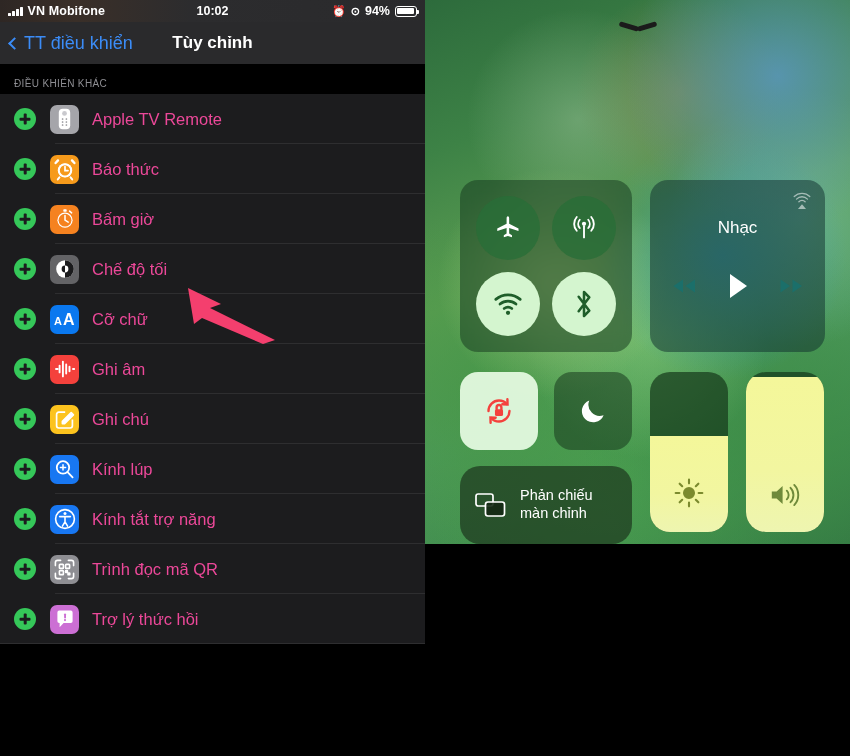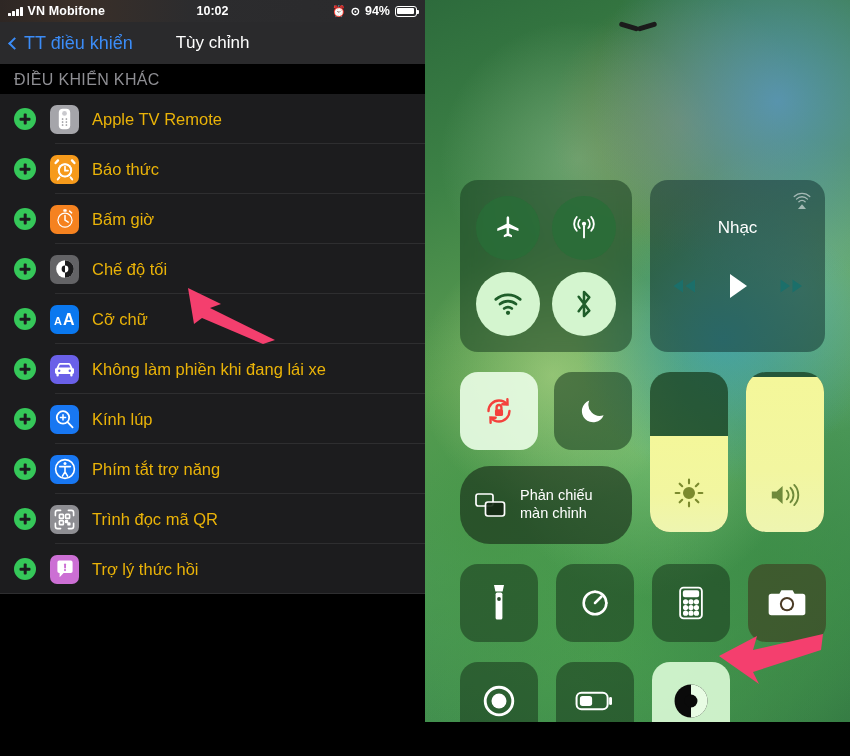--- a/index.html
+++ b/index.html
@@ -36,44 +36,44 @@
 
   .navbar {
     height: 42px; background: #2a2a2c; display: flex; align-items: center;
     position: relative; padding: 0 10px;
   }
   .back { display: flex; align-items: center; gap: 2px; color: #3b8cf7;
           font-size: 18px; cursor: pointer; }
   .chev-l { width: 9px; height: 9px; border-left: 2.4px solid #3b8cf7;
             border-bottom: 2.4px solid #3b8cf7; transform: rotate(45deg); margin-right: 3px; }
   .nav-title { position: absolute; left: 0; right: 0; text-align: center;
-               color: #fff; font-size: 17px; font-weight: normal; pointer-events: none; }
+               color: #fff; font-size: 17px; font-weight: bold; pointer-events: none; }
 
   .section-head { height: 30px; display: flex; align-items: flex-end; padding: 0 14px 5px;
-                  color: #8e8e93; font-size: 16px; letter-spacing: .35px; background:#000; }
+                  color: #8e8e93; font-size: 10px; letter-spacing: .35px; background:#000; }
 
   .list { background: #1c1c1e; }
   .row { height: 50px; display: flex; align-items: center; padding: 0 14px;
          position: relative; background: #1c1c1e; }
   .row::after { content: ""; position: absolute; left: 55px; right: 0; bottom: 0;
                 height: 1px; background: #2e2e30; }
   .row:last-child::after { left: 0; }
   .plus { width: 22px; height: 22px; border-radius: 50%; background: #35c759;
           flex: 0 0 auto; position: relative; margin-right: 14px; cursor: pointer; }
   .plus::before, .plus::after { content: ""; position: absolute; background: #1c1c1e;
           border-radius: 1px; left: 50%; top: 50%; transform: translate(-50%,-50%); }
   .plus::before { width: 11px; height: 2.6px; }
   .plus::after { width: 2.6px; height: 11px; }
   .appicon { width: 29px; height: 29px; border-radius: 7px; flex: 0 0 auto;
              margin-right: 13px; display: flex; align-items: center; justify-content: center;
              color: #fff; font-size: 17px; overflow: hidden; }
-  .rowlabel { color: #eab308; font-size: 16.5px; }
+  .rowlabel { color: #ec4899; font-size: 16.5px; }
 
   
-  .right { width: 425px; height: 722px; position: relative; overflow: hidden; }
+  .right { width: 425px; height: 544px; position: relative; overflow: hidden; }
   .bg { position: absolute; inset: 0;
     background:
       radial-gradient(circle at 83% 14%, rgba(90,150,190,.85) 0%, rgba(90,150,190,0) 26%),
       radial-gradient(circle at 60% 17%, rgba(150,140,90,.55) 0%, rgba(150,140,90,0) 20%),
       radial-gradient(circle at 36% 22%, rgba(150,190,150,.5) 0%, rgba(150,190,150,0) 22%),
       radial-gradient(circle at 70% 47%, rgba(60,160,180,.75) 0%, rgba(60,160,180,0) 30%),
       radial-gradient(circle at 30% 52%, rgba(170,210,130,.7) 0%, rgba(170,210,130,0) 28%),
       radial-gradient(circle at 88% 40%, rgba(120,190,170,.6) 0%, rgba(120,190,170,0) 26%),
       radial-gradient(circle at 52% 62%, rgba(130,200,120,.65) 0%, rgba(130,200,120,0) 30%),
       radial-gradient(circle at 15% 72%, rgba(70,150,70,.8) 0%, rgba(70,150,70,0) 34%),
@@ -108,21 +108,21 @@
   .airplay { position: absolute; top: 10px; right: 12px; opacity: .55; }
   .music-title { color: #fff; font-size: 17px; margin-bottom: 34px; margin-top: -10px; }
   .music-ctrls { display: flex; align-items: center; gap: 28px; }
   .mctl { cursor: pointer; }
 
   .block2 { display: flex; flex-direction: column; gap: 16px; }
   .sq { width: 78px; height: 78px; border-radius: 18px; display: flex;
         align-items: center; justify-content: center; cursor: pointer; }
   .sq-dark { background: rgba(24,56,30,.55); color: #fff; }
   .sq-light { background: rgba(232,252,228,.92); }
-  .mirror { width: 172px; height: 78px; border-radius: 30px;
+  .mirror { width: 172px; height: 78px; border-radius: 20px;
             background: rgba(22,40,22,.62); display: flex; align-items: center;
             gap: 12px; padding: 0 14px; cursor: pointer; }
   .mirror-label { color: #fff; font-size: 14.5px; line-height: 1.22; }
 
   .slider { width: 78px; height: 160px; border-radius: 20px; overflow: hidden;
             position: relative; background: rgba(22,58,28,.72); cursor: pointer; }
   .slider .fill { position: absolute; left: 0; right: 0; bottom: 0;
                   background: linear-gradient(180deg,#f4f79a 0%,#f2f6a0 60%,#eef5b0 100%); }
   .slider .glyph { position: absolute; left: 0; right: 0; bottom: 22px;
                    display: flex; justify-content: center; color: #7b8a2e; }
@@ -234,29 +234,36 @@
           <div class="appicon" style="background: rgb(10, 120, 239);">
             <svg width="26" height="20" viewBox="0 0 26 20" fill="#fff">
               <text x="2" y="16" font-family="Liberation Sans" font-size="11" font-weight="bold">A</text>
               <text x="11" y="16" font-family="Liberation Sans" font-size="16" font-weight="bold">A</text>
             </svg>
           </div>
           <div class="rowlabel">Cỡ chữ</div>
         </div>
         <div class="row">
           <div class="plus"></div>
-          <div class="appicon" style="background: rgb(106, 96, 232);">
-            <svg width="25" height="22" viewBox="0 0 25 22" fill="#fff">
-              <path d="M4.4 10.2l1.8-3.8A2.4 2.4 0 0 1 8.4 5h8.2a2.4 2.4 0 0 1 2.2 1.4l1.8 3.8h.4a1 1 0 0 1 1 1v3.4a1.4 1.4 0 0 1-1.4 1.4v1.2a1.2 1.2 0 0 1-2.4 0V16H6.8v1.2a1.2 1.2 0 0 1-2.4 0V16A1.4 1.4 0 0 1 3 14.6v-3.4a1 1 0 0 1 1-1z"></path>
-              <path d="M6.6 9.6l1.3-2.8h9.2l1.3 2.8z" fill="#6a60e8"></path>
-              <circle cx="7.2" cy="12.8" r="1.2" fill="#6a60e8"></circle>
-              <circle cx="17.8" cy="12.8" r="1.2" fill="#6a60e8"></circle>
-            </svg>
-          </div>
-          <div class="rowlabel">Không làm phiền khi đang lái xe</div>
+          <div class="appicon" style="background: rgb(244, 65, 60);">
+            <svg width="24" height="22" viewBox="0 0 24 22" stroke="#fff" stroke-width="1.9" stroke-linecap="round">
+              <path d="M3 11h1.6M6.6 7.6v6.8M9.9 3.6v14.8M13.2 6.4v9.2M16.5 8.8v4.4M20 11h1.2"></path>
+            </svg>
+          </div>
+          <div class="rowlabel">Ghi âm</div>
+        </div>
+        <div class="row">
+          <div class="plus"></div>
+          <div class="appicon" style="background: rgb(252, 195, 30);">
+            <svg width="22" height="22" viewBox="0 0 22 22" fill="none" stroke="#fff" stroke-width="1.7" stroke-linejoin="round">
+              <path d="M18.4 11.6v6.2a2.2 2.2 0 0 1-2.2 2.2H4.8a2.2 2.2 0 0 1-2.2-2.2V6.4a2.2 2.2 0 0 1 2.2-2.2h6.4"></path>
+              <path d="M8.4 13.4l8.8-8.8 2.2 2.2-8.8 8.8H8.4z" fill="#fff"></path>
+            </svg>
+          </div>
+          <div class="rowlabel">Ghi chú</div>
         </div>
         <div class="row">
           <div class="plus"></div>
           <div class="appicon" style="background: rgb(24, 119, 242);">
             <svg width="23" height="23" viewBox="0 0 23 23" fill="none" stroke="#fff" stroke-width="1.8" stroke-linecap="round">
               <circle cx="10" cy="9.4" r="6.2"></circle>
               <path d="M14.6 14.2l5 5.2"></path>
               <path d="M10 6.8v5.2M7.4 9.4h5.2" stroke-width="1.5"></path>
             </svg>
           </div>
@@ -265,21 +272,21 @@
         <div class="row">
           <div class="plus"></div>
           <div class="appicon" style="background: rgb(24, 119, 242);">
             <svg width="24" height="24" viewBox="0 0 24 24" fill="none" stroke="#fff" stroke-width="1.6" stroke-linecap="round">
               <circle cx="12" cy="12" r="9.4"></circle>
               <circle cx="12" cy="6.6" r="1.5" fill="#fff" stroke="none"></circle>
               <path d="M6.6 9.6h10.8"></path>
               <path d="M12 9.8v5M12 14.8l-2.6 4.4M12 14.8l2.6 4.4"></path>
             </svg>
           </div>
-          <div class="rowlabel">Phím tắt trợ năng</div>
+          <div class="rowlabel">Kính tắt trợ năng</div>
         </div>
         <div class="row">
           <div class="plus"></div>
           <div class="appicon" style="background: rgb(142, 142, 147);">
             <svg width="23" height="23" viewBox="0 0 23 23" fill="none" stroke="#fff" stroke-width="1.6" stroke-linecap="round">
               <path d="M2.4 7.6V4.6a2.2 2.2 0 0 1 2.2-2.2h3M20.6 7.6V4.6a2.2 2.2 0 0 0-2.2-2.2h-3M2.4 15.4v3a2.2 2.2 0 0 0 2.2 2.2h3M20.6 15.4v3a2.2 2.2 0 0 1-2.2 2.2h-3"></path>
               <rect x="6.4" y="6.4" width="4" height="4" rx=".7"></rect>
               <rect x="12.6" y="6.4" width="4" height="4" rx=".7"></rect>
               <rect x="6.4" y="12.6" width="4" height="4" rx=".7"></rect>
               <rect x="12.6" y="12.6" width="1.8" height="1.8" rx=".4" fill="#fff"></rect>

